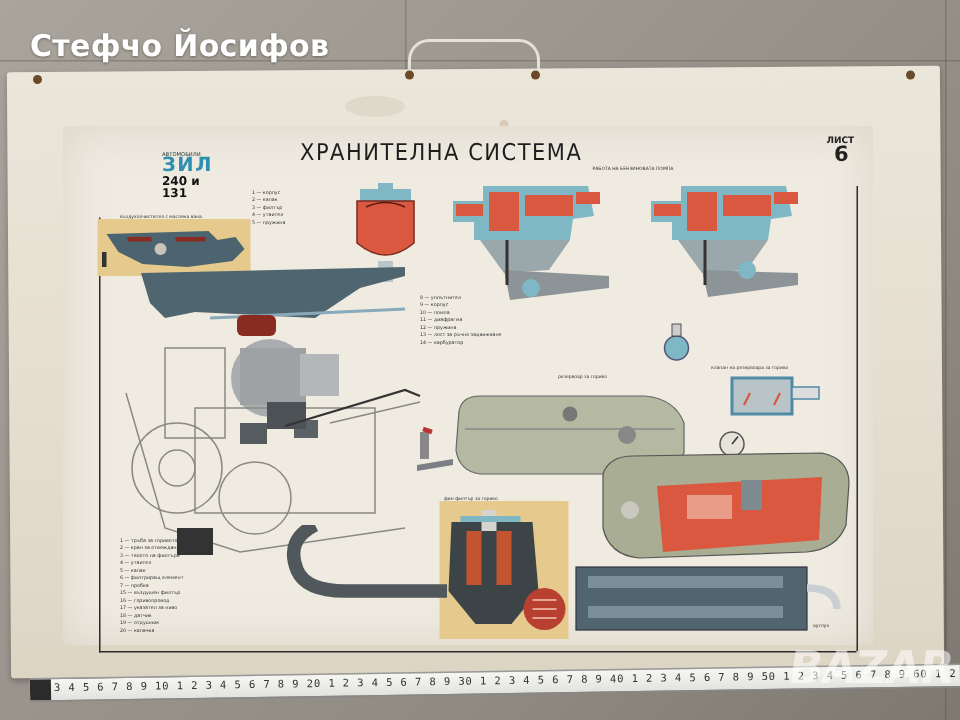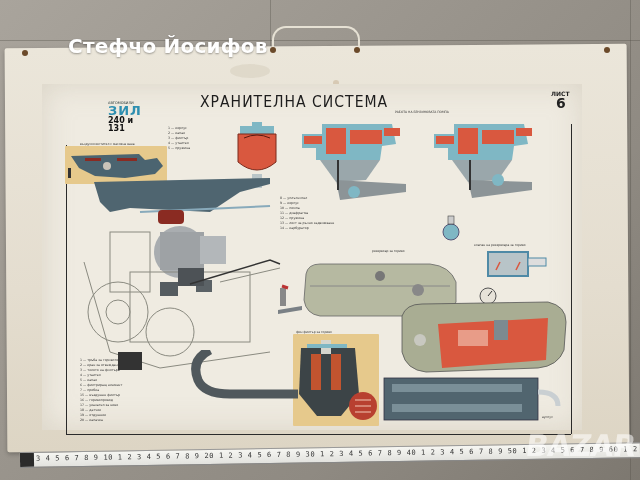--- a/index.html
+++ b/index.html
@@ -3,25 +3,24 @@
 <meta charset="utf-8">
 <style>
   html, body { margin:0; padding:0; }
   body {
     width:640px; height:480px; overflow:hidden; position:relative;
     background: linear-gradient(135deg,#a9a49c 0%,#9a958d 40%,#8f8a82 70%,#7d7870 100%);
     font-family:"DejaVu Sans", sans-serif;
   }
   .wall-line { position:absolute; background:rgba(80,76,70,0.35); }
   .watermark-author {
-    position:absolute; left:20px; top:34px;
+    position:absolute; left:20px; top:18px;
     color:#ffffff; font-weight:bold; font-size:20px; letter-spacing:0.2px;
     text-shadow: 0 1px 2px rgba(0,0,0,0.35);
     font-family:"DejaVu Sans", sans-serif;
-    margin-left:48px;
   }
   .hanging-cord { position:absolute; border:2px solid #e6e1d4; border-bottom:none; border-radius:14px 14px 0 0; }
   .poster-backing {
     position:absolute; left:6px; top:46px; width:622px; height:404px;
     background:linear-gradient(180deg,#ebe6da 0%,#e4ddcf 60%,#ddd5c4 100%);
     box-shadow: 0 2px 4px rgba(0,0,0,0.25);
     border-radius:2px;
     transform: rotate(-0.4deg);
   }
   .pin { position:absolute; width:6px; height:6px; border-radius:50%; background:#6b4a2a; }

